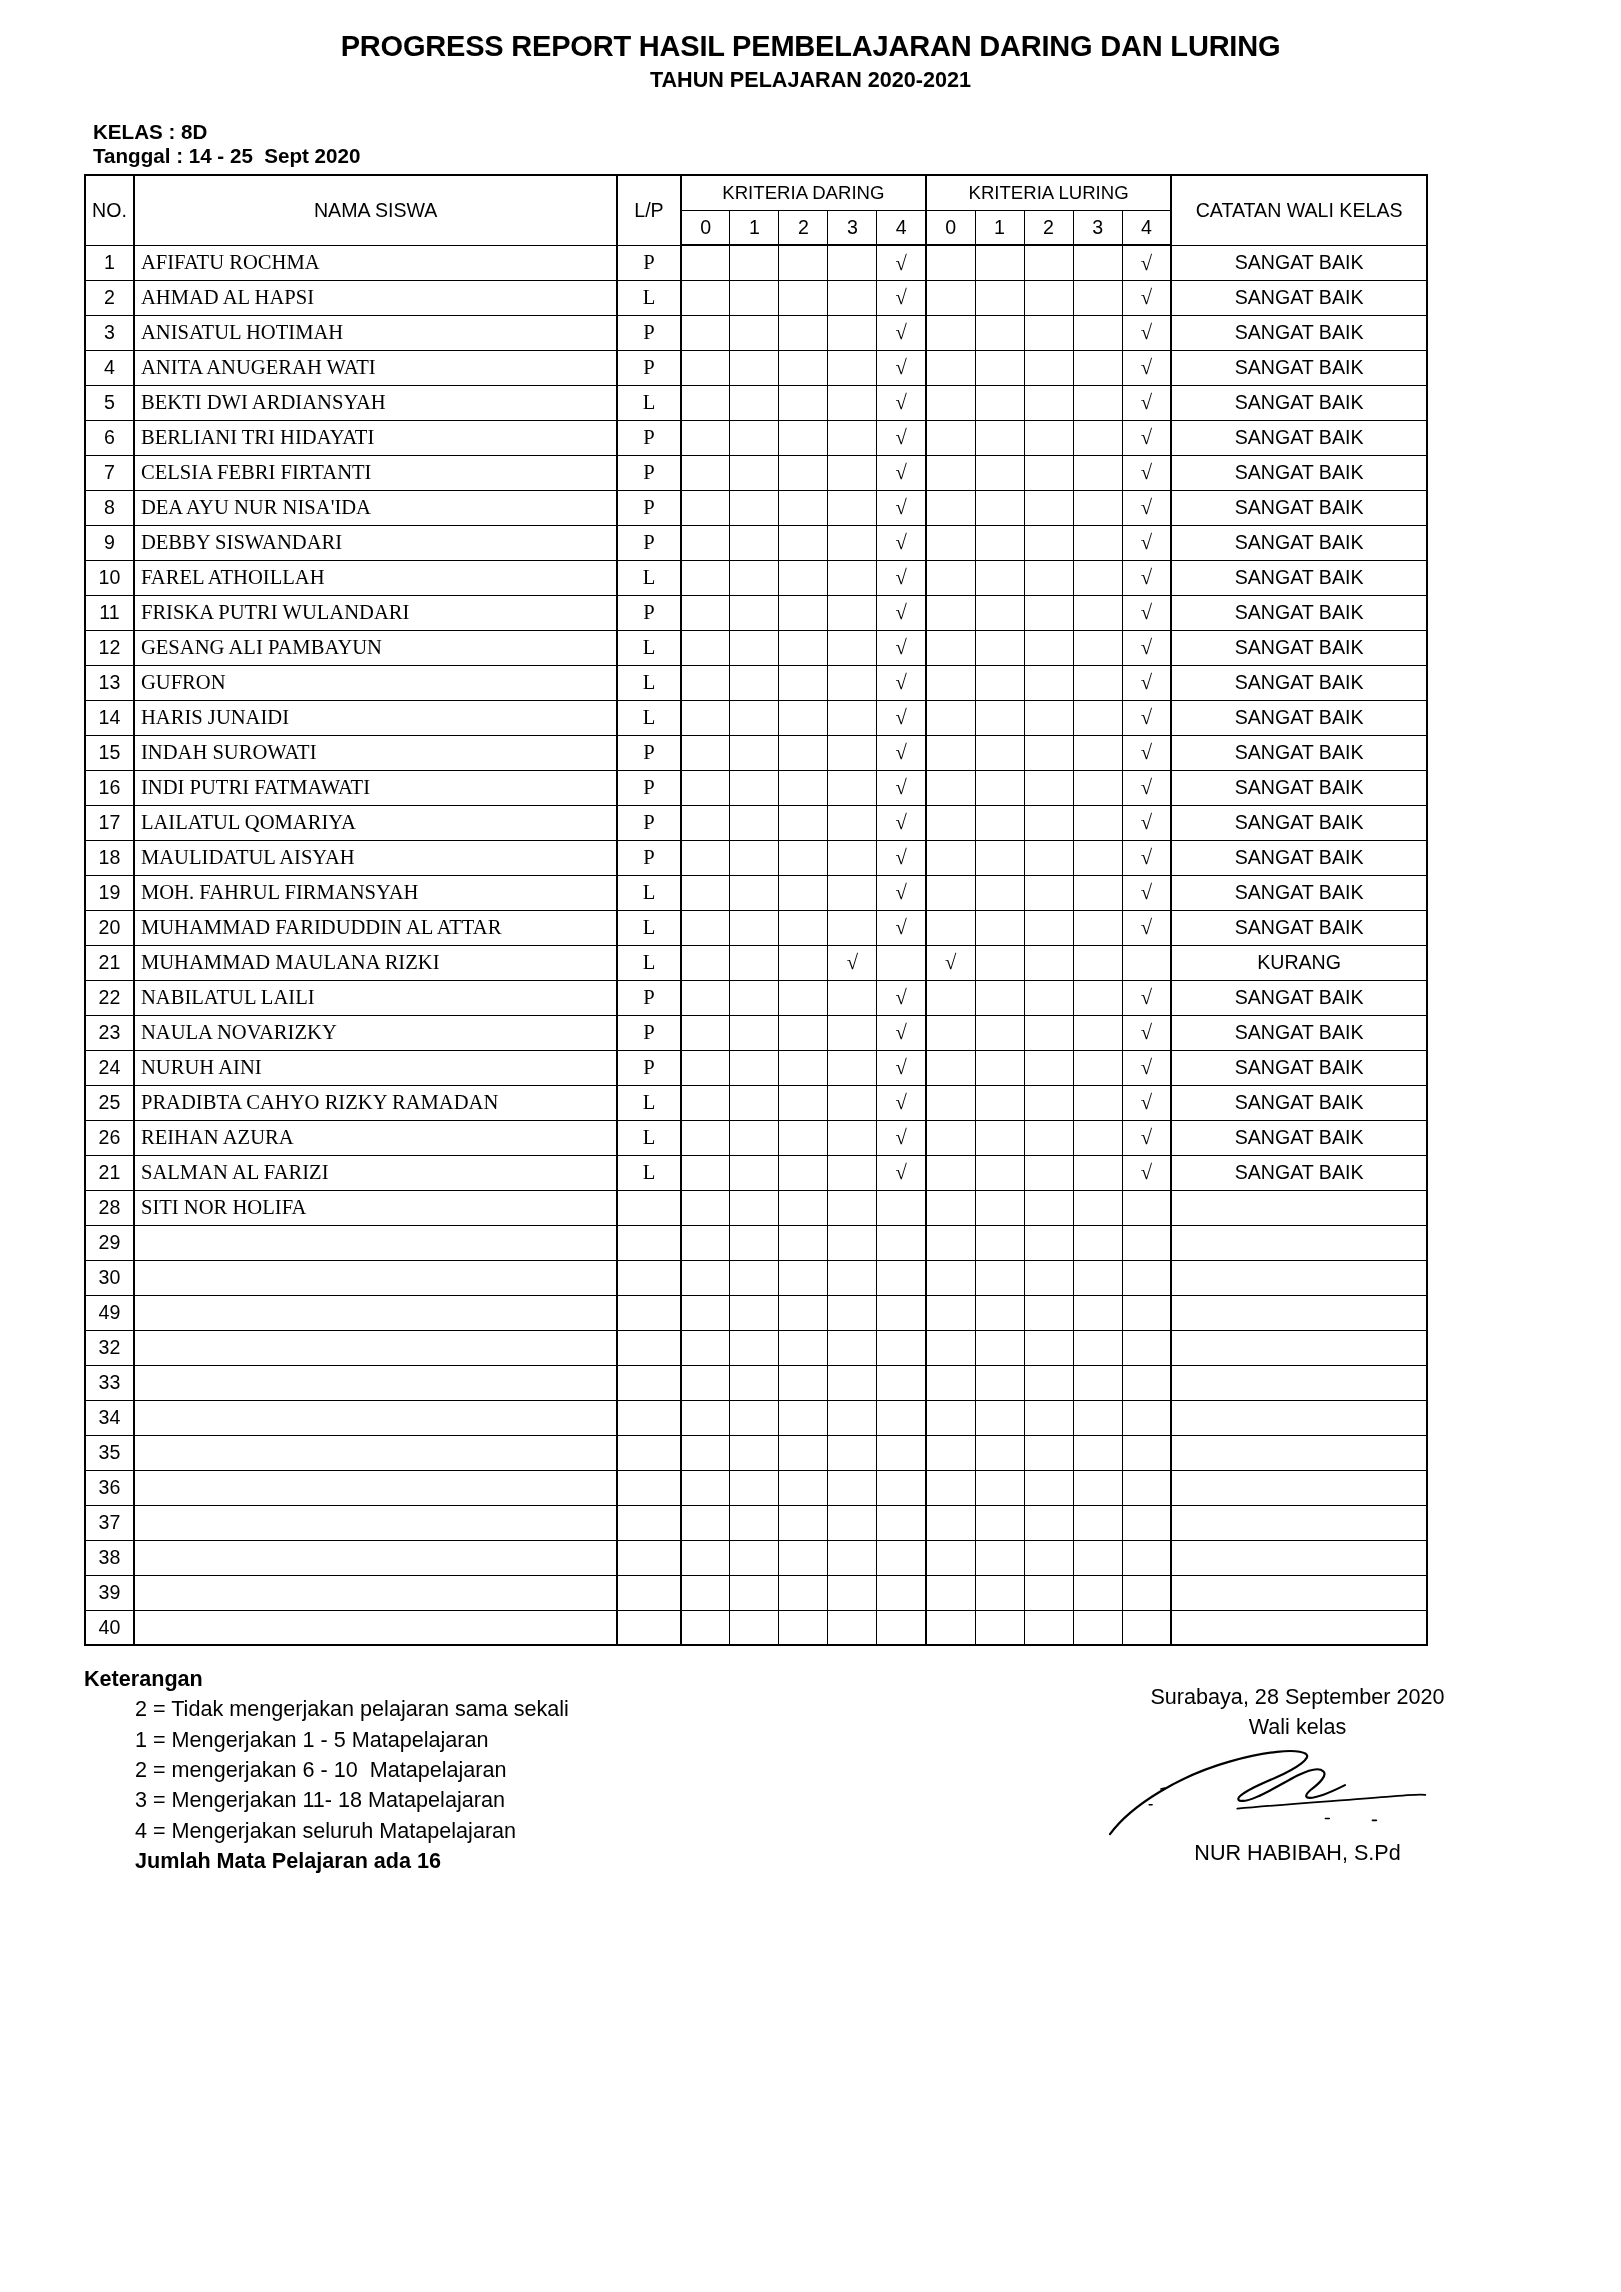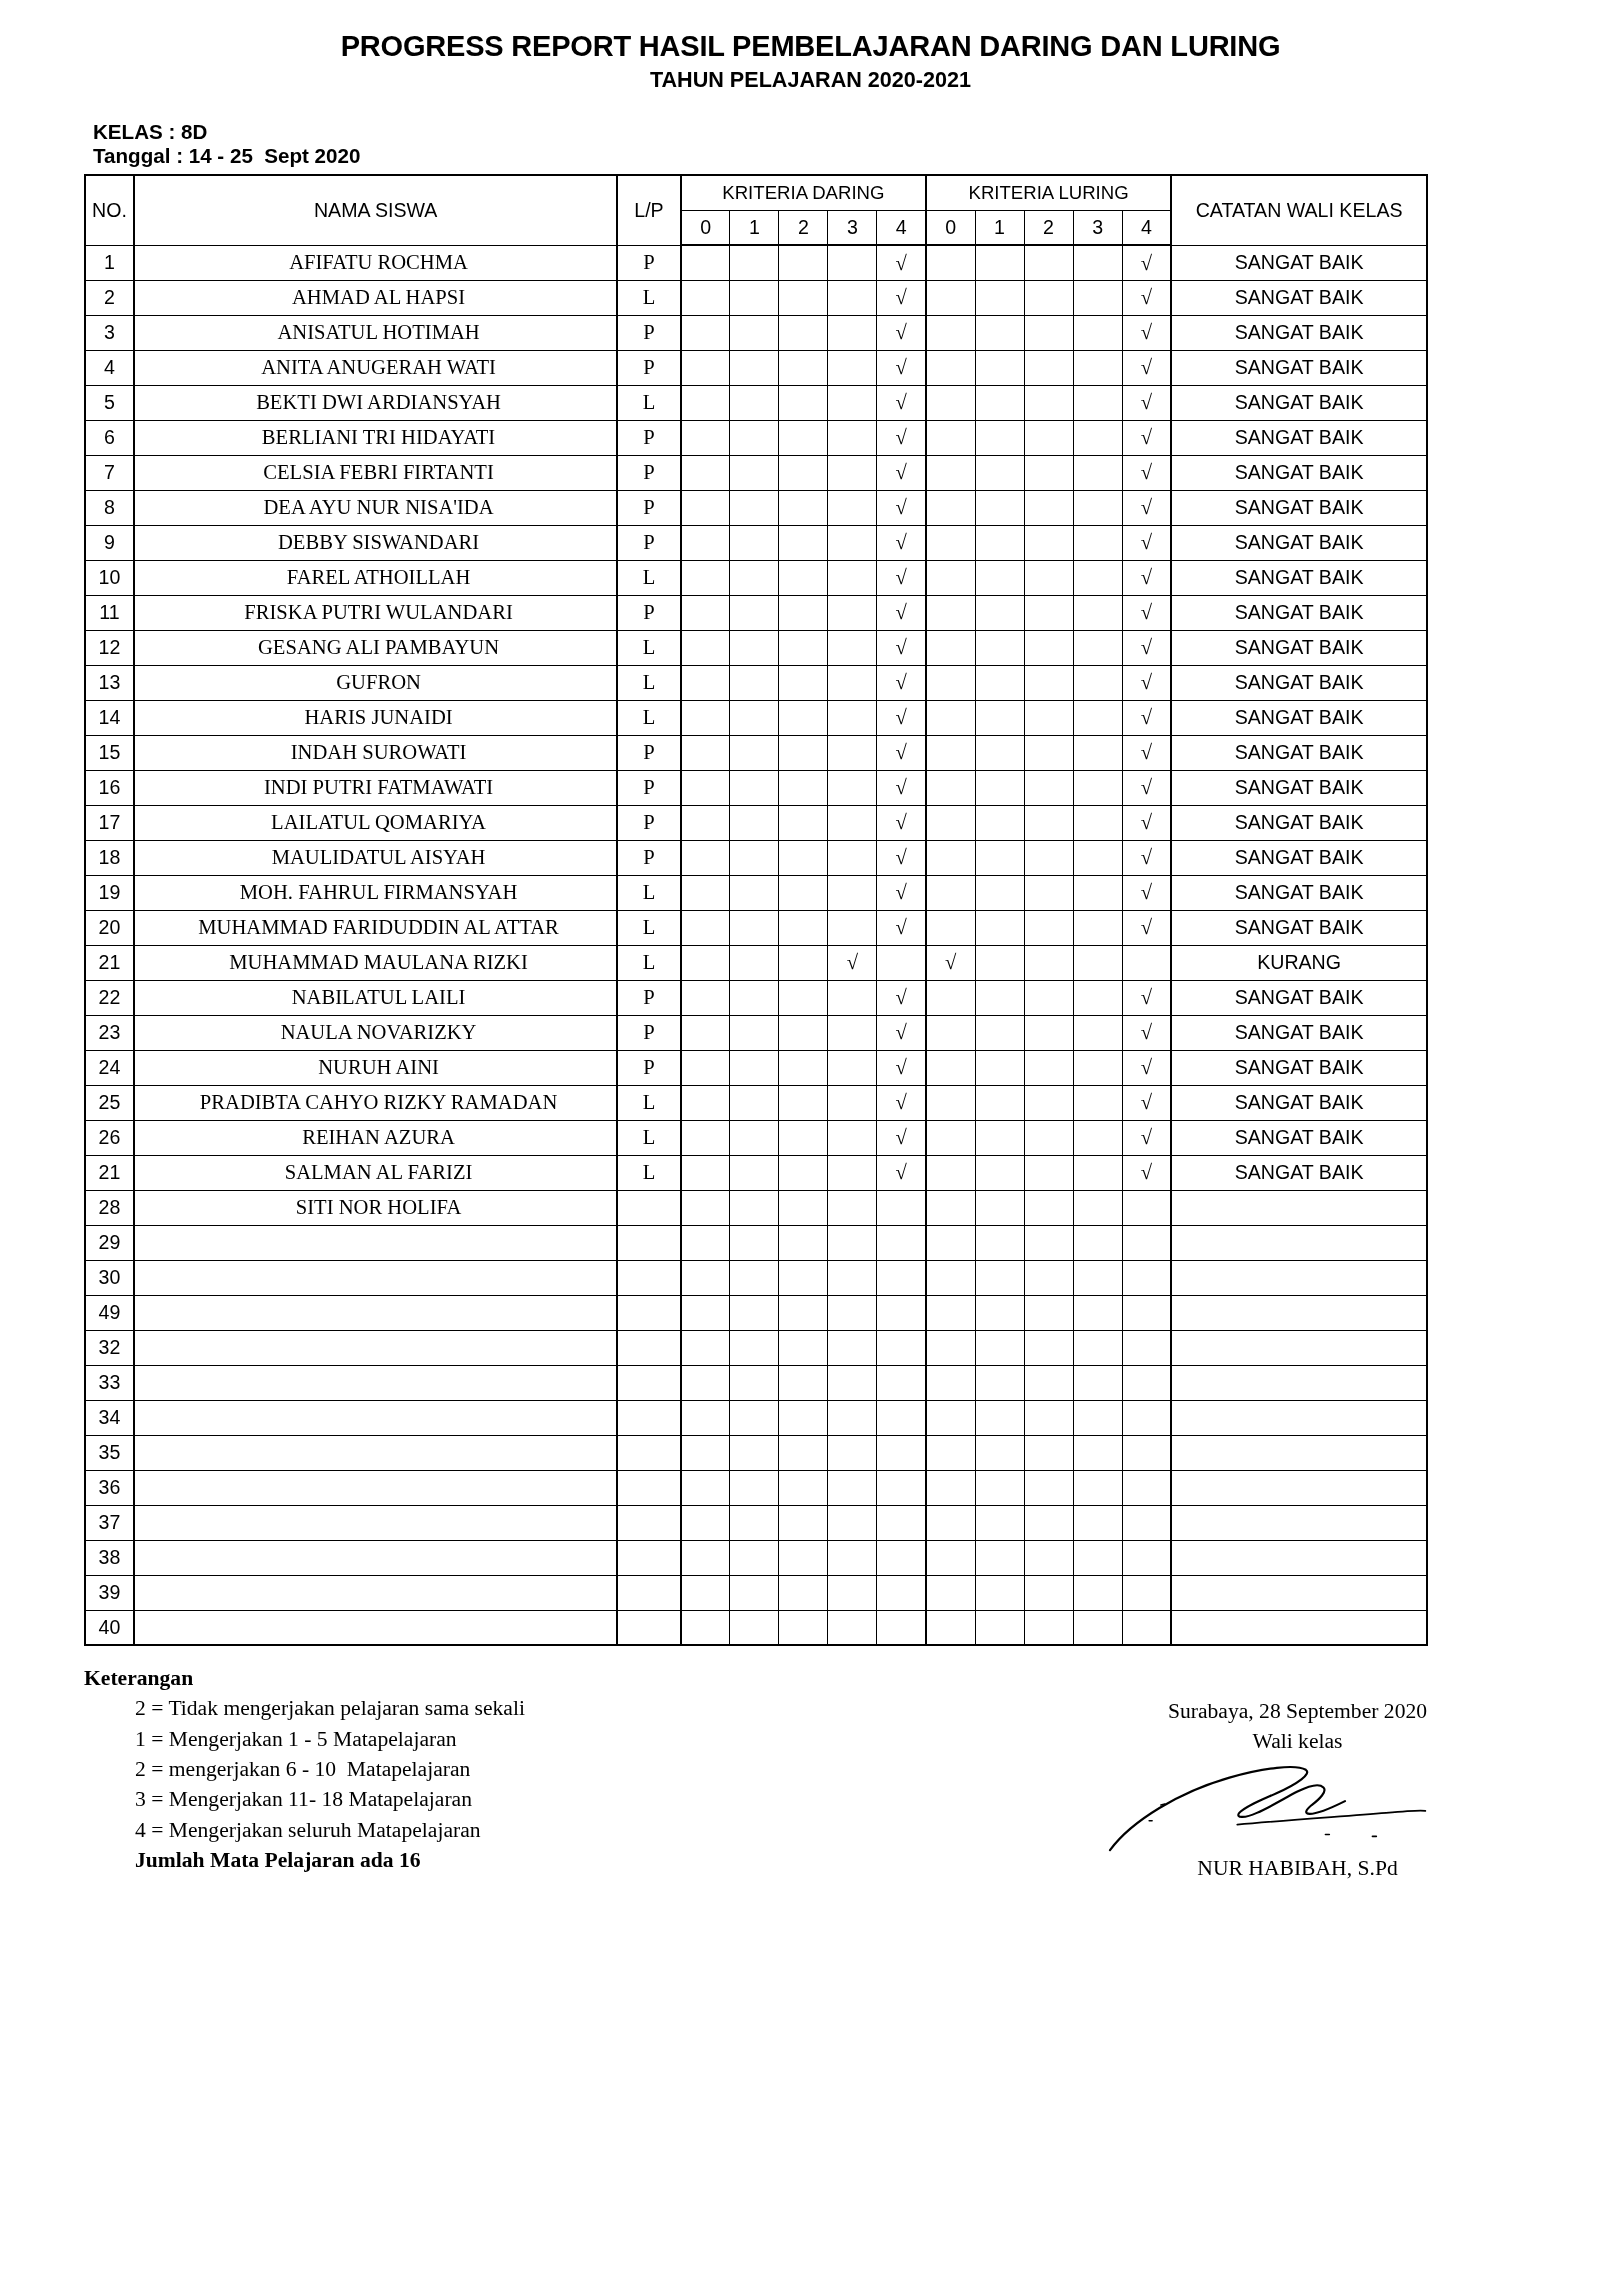--- a/index.html
+++ b/index.html
@@ -89,21 +89,21 @@
   tbody td.no {
     text-align: center;
     font-family: "Liberation Sans", sans-serif;
     font-size: 19.6px;
     border-right: 2.9px solid #000;
   }
   tbody td.name {
     font-family: "Liberation Serif", serif;
     font-size: 20.6px;
     padding-left: 5.9px;
-    text-align: center;
+    text-align: left;
     white-space: nowrap;
     border-right: 2.9px solid #000;
   }
   tbody td.lp {
     font-family: "Liberation Serif", serif;
     font-size: 20.6px;
     text-align: center;
     border-right: 2.9px solid #000;
   }
   tbody td.crit {
@@ -118,22 +118,21 @@
     font-size: 19.6px;
     text-align: center;
   }
 
   
   .footer {
     margin-top: 21.6px;
     padding: 0 69px 0 84px;
     display: flex;
     justify-content: space-between;
-    align-items: flex-end;
-    font-family: Liberation Serif, serif;
+    align-items: center;
   }
   .legend { font-size: 21.6px; line-height: 1.0; }
   .legend-title { font-weight: bold; font-size: 21.6px; margin-bottom: 8.8px; }
   .legend ul { list-style: none; margin: 0; padding: 0 0 0 51px; }
   .legend li { margin-bottom: 8.8px; white-space: pre; }
   .legend li.bold { font-weight: bold; }
 
   .sign-block {
     text-align: center;
     font-size: 21.6px;

